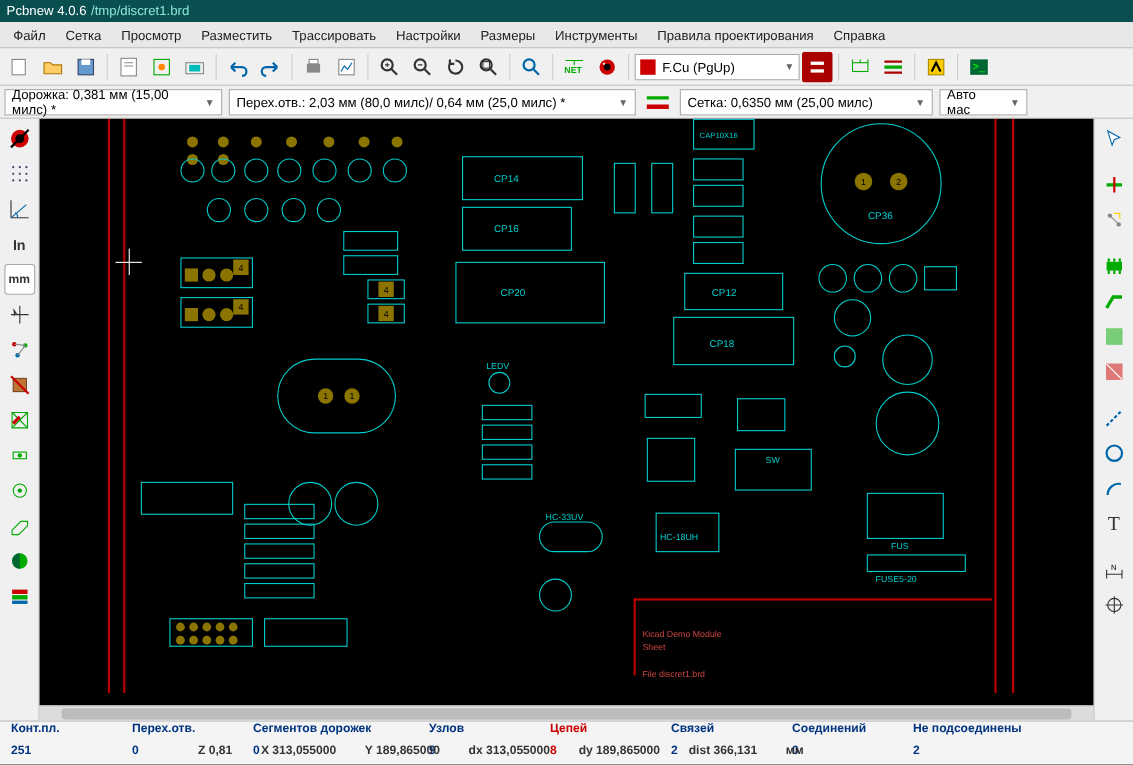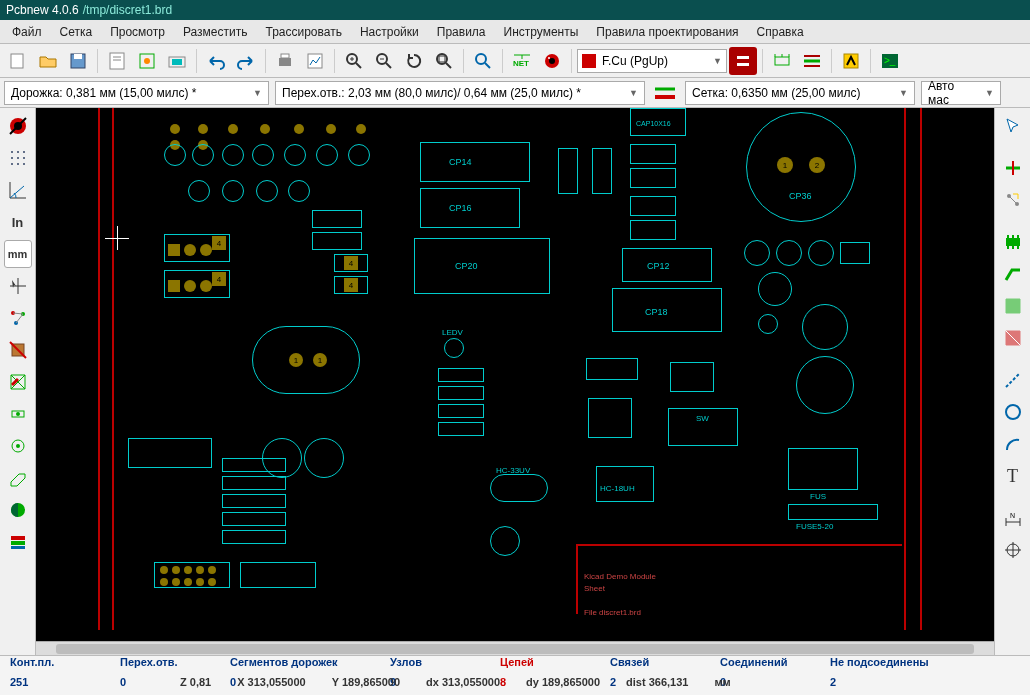--- a/index.html
+++ b/index.html
@@ -194,21 +194,21 @@
   <span class="path">/tmp/discret1.brd</span>
 </div>
 
 <div class="menubar">
   <span class="item">Файл</span>
   <span class="item">Сетка</span>
   <span class="item">Просмотр</span>
   <span class="item">Разместить</span>
   <span class="item">Трассировать</span>
   <span class="item">Настройки</span>
-  <span class="item">Правила</span>
+  <span class="item">Размеры</span>
   <span class="item">Инструменты</span>
   <span class="item">Правила проектирования</span>
   <span class="item">Справка</span>
 </div>
 
 <div class="toolbar">
   <div class="tbtn">
       <svg width="20" height="20">
         <rect x="3" y="3" width="12" height="14" fill="#fff" stroke="#888"></rect>
       </svg>
@@ -359,21 +359,21 @@
   <div class="tsep"></div>
   <div class="tbtn">
       <svg width="20" height="20">
         <rect x="2" y="3" width="16" height="14" fill="#063"></rect>
         <text x="4" y="13" font-size="10" fill="#0f0">&gt;_</text>
       </svg>
     </div>
 </div>
 
 <div class="optionbar">
-  <div class="combo" style="width:265px">
+  <div class="combo" style="width:198px">
     <span>Дорожка: 0,381 мм (15,00 милс) *</span>
     <span class="dd">▼</span>
   </div>
   <div class="combo" style="width:370px">
     <span>Перех.отв.: 2,03 мм (80,0 милс)/ 0,64 мм (25,0 милс) *</span>
     <span class="dd">▼</span>
   </div>
   <div class="tbtn">
       <svg width="24" height="20">
         <line x1="2" y1="6" x2="22" y2="6" stroke="#0a0" stroke-width="3"></line>

